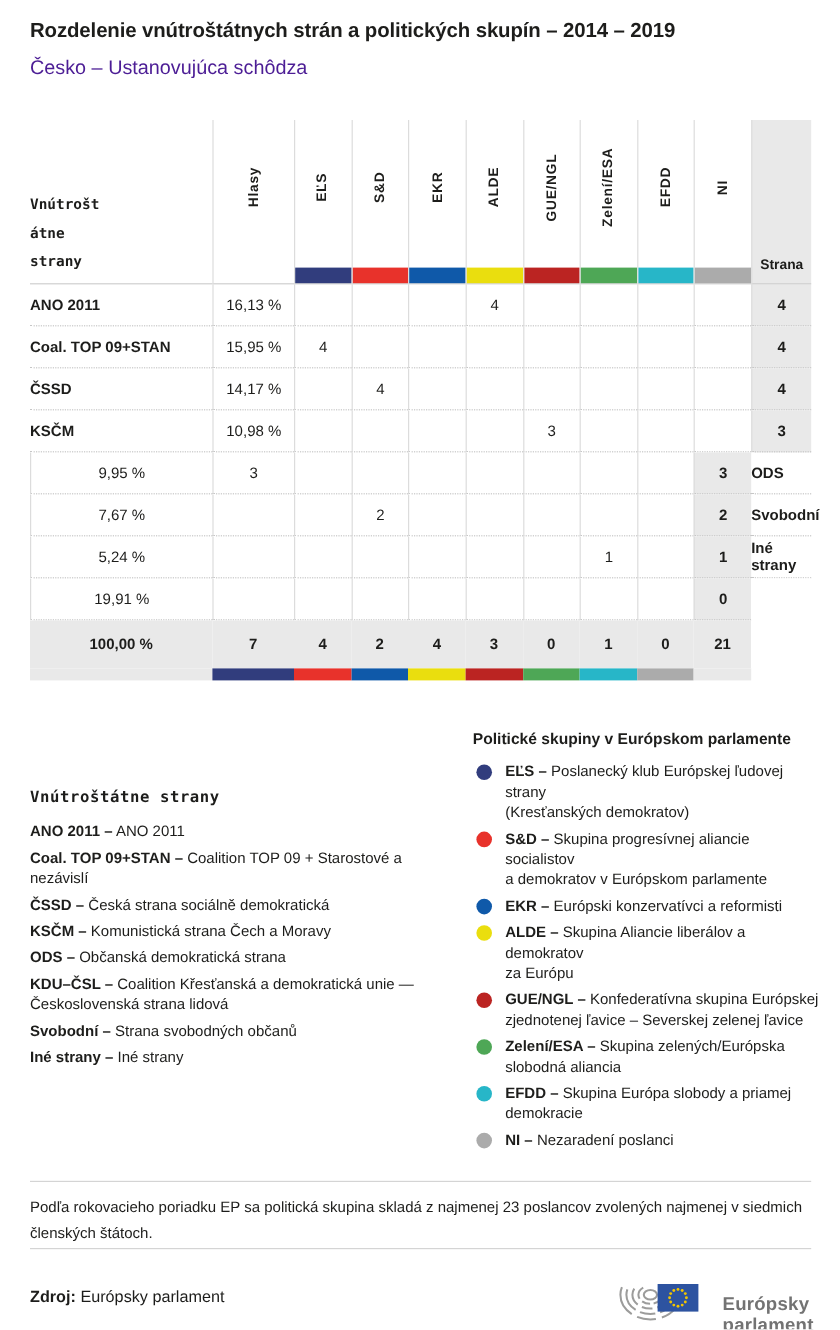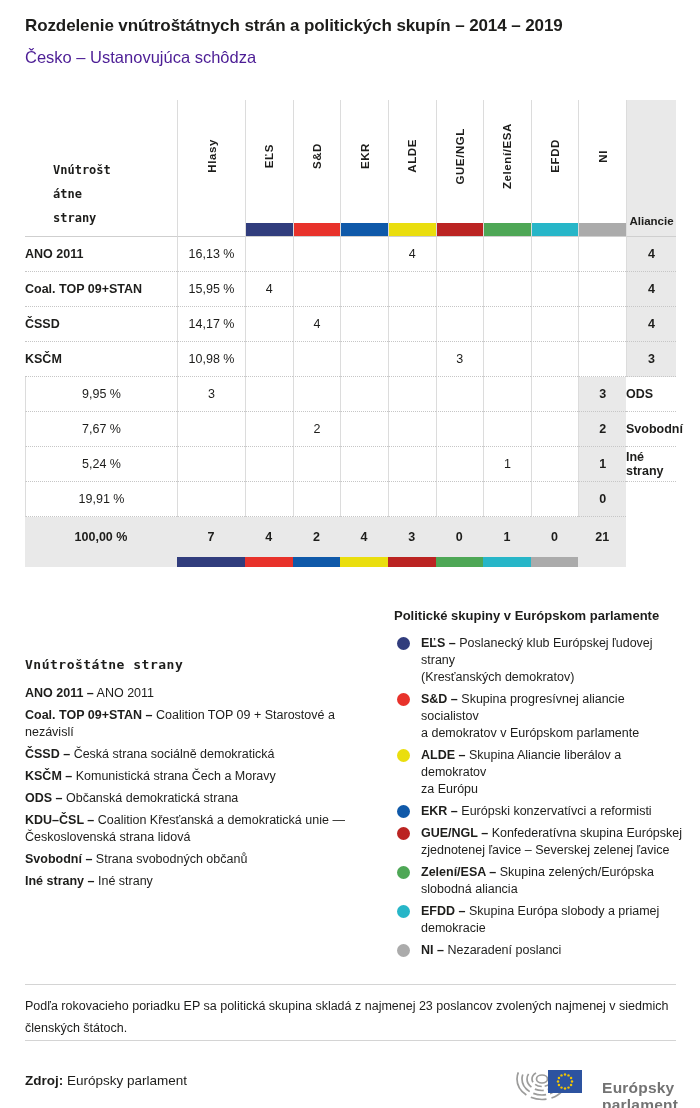--- a/index.html
+++ b/index.html
@@ -16,21 +16,21 @@
     position:absolute; left:25px; top:100px; width:651px;
     display:grid;
     grid-template-columns:152px 68px repeat(8,47.625px) 50px;
     grid-template-rows:137px repeat(8,35px) 40px 10px;
   }
   .cell { font-size:12.5px; display:flex; align-items:center; justify-content:center; }
   .vline { border-left:1px solid #dcdcdc; }
   .th { border-bottom:1px solid #cfcfcf; position:relative; }
   .th-party { flex-direction:column; align-items:flex-start; justify-content:flex-end;
     padding:0 0 6px 0; font-family:"DejaVu Sans Mono", monospace; font-weight:700; font-size:12px; }
-  .ph-line { line-height:24px;margin-left:28px; }
+  .ph-line { line-height:24px; }
   .th-rot { padding-bottom:24px; }
   .rot { writing-mode:vertical-rl; transform:rotate(180deg); font-weight:700; font-size:11.5px; letter-spacing:0.6px; white-space:nowrap; }
   .hbar { position:absolute; left:0; right:0; bottom:0; height:13px; }
   .th-seats { background:#e9e9e9; align-items:flex-end; font-weight:700; font-size:11.5px; padding-bottom:9px; }
 
   .c { border-bottom:1px dotted #c6c6c6; }
   .c-party { justify-content:flex-start; font-weight:700; font-size:12.5px; }
   .c-votes { font-weight:400; }
   .c-seats { background:#e9e9e9; font-weight:700; }
 
@@ -103,21 +103,21 @@
         <div class="hbar" style="background: rgb(78, 167, 86);"></div>
       </div>
       <div class="cell th th-rot vline">
         <span class="rot">EFDD</span>
         <div class="hbar" style="background: rgb(39, 182, 200);"></div>
       </div>
       <div class="cell th th-rot vline">
         <span class="rot">NI</span>
         <div class="hbar" style="background: rgb(171, 171, 171);"></div>
       </div>
-      <div class="cell th th-seats vline">Aliancie</div>
+      <div class="cell th th-seats vline">Strana</div>
       <div class="cell c c-party">ANO 2011</div>
       <div class="cell c c-votes vline">16,13 %</div>
       <div class="cell c vline"></div>
       <div class="cell c vline"></div>
       <div class="cell c vline"></div>
       <div class="cell c vline">4</div>
       <div class="cell c vline"></div>
       <div class="cell c vline"></div>
       <div class="cell c vline"></div>
       <div class="cell c vline"></div>
@@ -238,23 +238,23 @@
       </div>
   </div>
 
   <div class="legend-groups">
     <div class="lg-heading">Politické skupiny v Európskom parlamente</div>
     <div id="lg-items">
         <div class="lg-item"><div class="lg-dot" style="background: rgb(49, 61, 125);"></div><b>EĽS –</b><span class="pre"> Poslanecký klub Európskej ľudovej strany
 (Kresťanských demokratov)</span></div>
         <div class="lg-item"><div class="lg-dot" style="background: rgb(232, 50, 43);"></div><b>S&amp;D –</b><span class="pre"> Skupina progresívnej aliancie socialistov
 a demokratov v Európskom parlamente</span></div>
+        <div class="lg-item"><div class="lg-dot" style="background: rgb(15, 89, 169);"></div><b>EKR –</b><span class="pre"> Európski konzervatívci a reformisti</span></div>
         <div class="lg-item"><div class="lg-dot" style="background: rgb(234, 222, 14);"></div><b>ALDE –</b><span class="pre"> Skupina Aliancie liberálov a demokratov
 za Európu</span></div>
-        <div class="lg-item"><div class="lg-dot" style="background: rgb(15, 89, 169);"></div><b>EKR –</b><span class="pre"> Európski konzervatívci a reformisti</span></div>
         <div class="lg-item"><div class="lg-dot" style="background: rgb(187, 36, 34);"></div><b>GUE/NGL –</b><span class="pre"> Konfederatívna skupina Európskej
 zjednotenej ľavice – Severskej zelenej ľavice</span></div>
         <div class="lg-item"><div class="lg-dot" style="background: rgb(78, 167, 86);"></div><b>Zelení/ESA –</b><span class="pre"> Skupina zelených/Európska
 slobodná aliancia</span></div>
         <div class="lg-item"><div class="lg-dot" style="background: rgb(39, 182, 200);"></div><b>EFDD –</b><span class="pre"> Skupina Európa slobody a priamej
 demokracie</span></div>
         <div class="lg-item"><div class="lg-dot" style="background: rgb(171, 171, 171);"></div><b>NI –</b><span class="pre"> Nezaradení poslanci</span></div>
       </div>
   </div>
 

